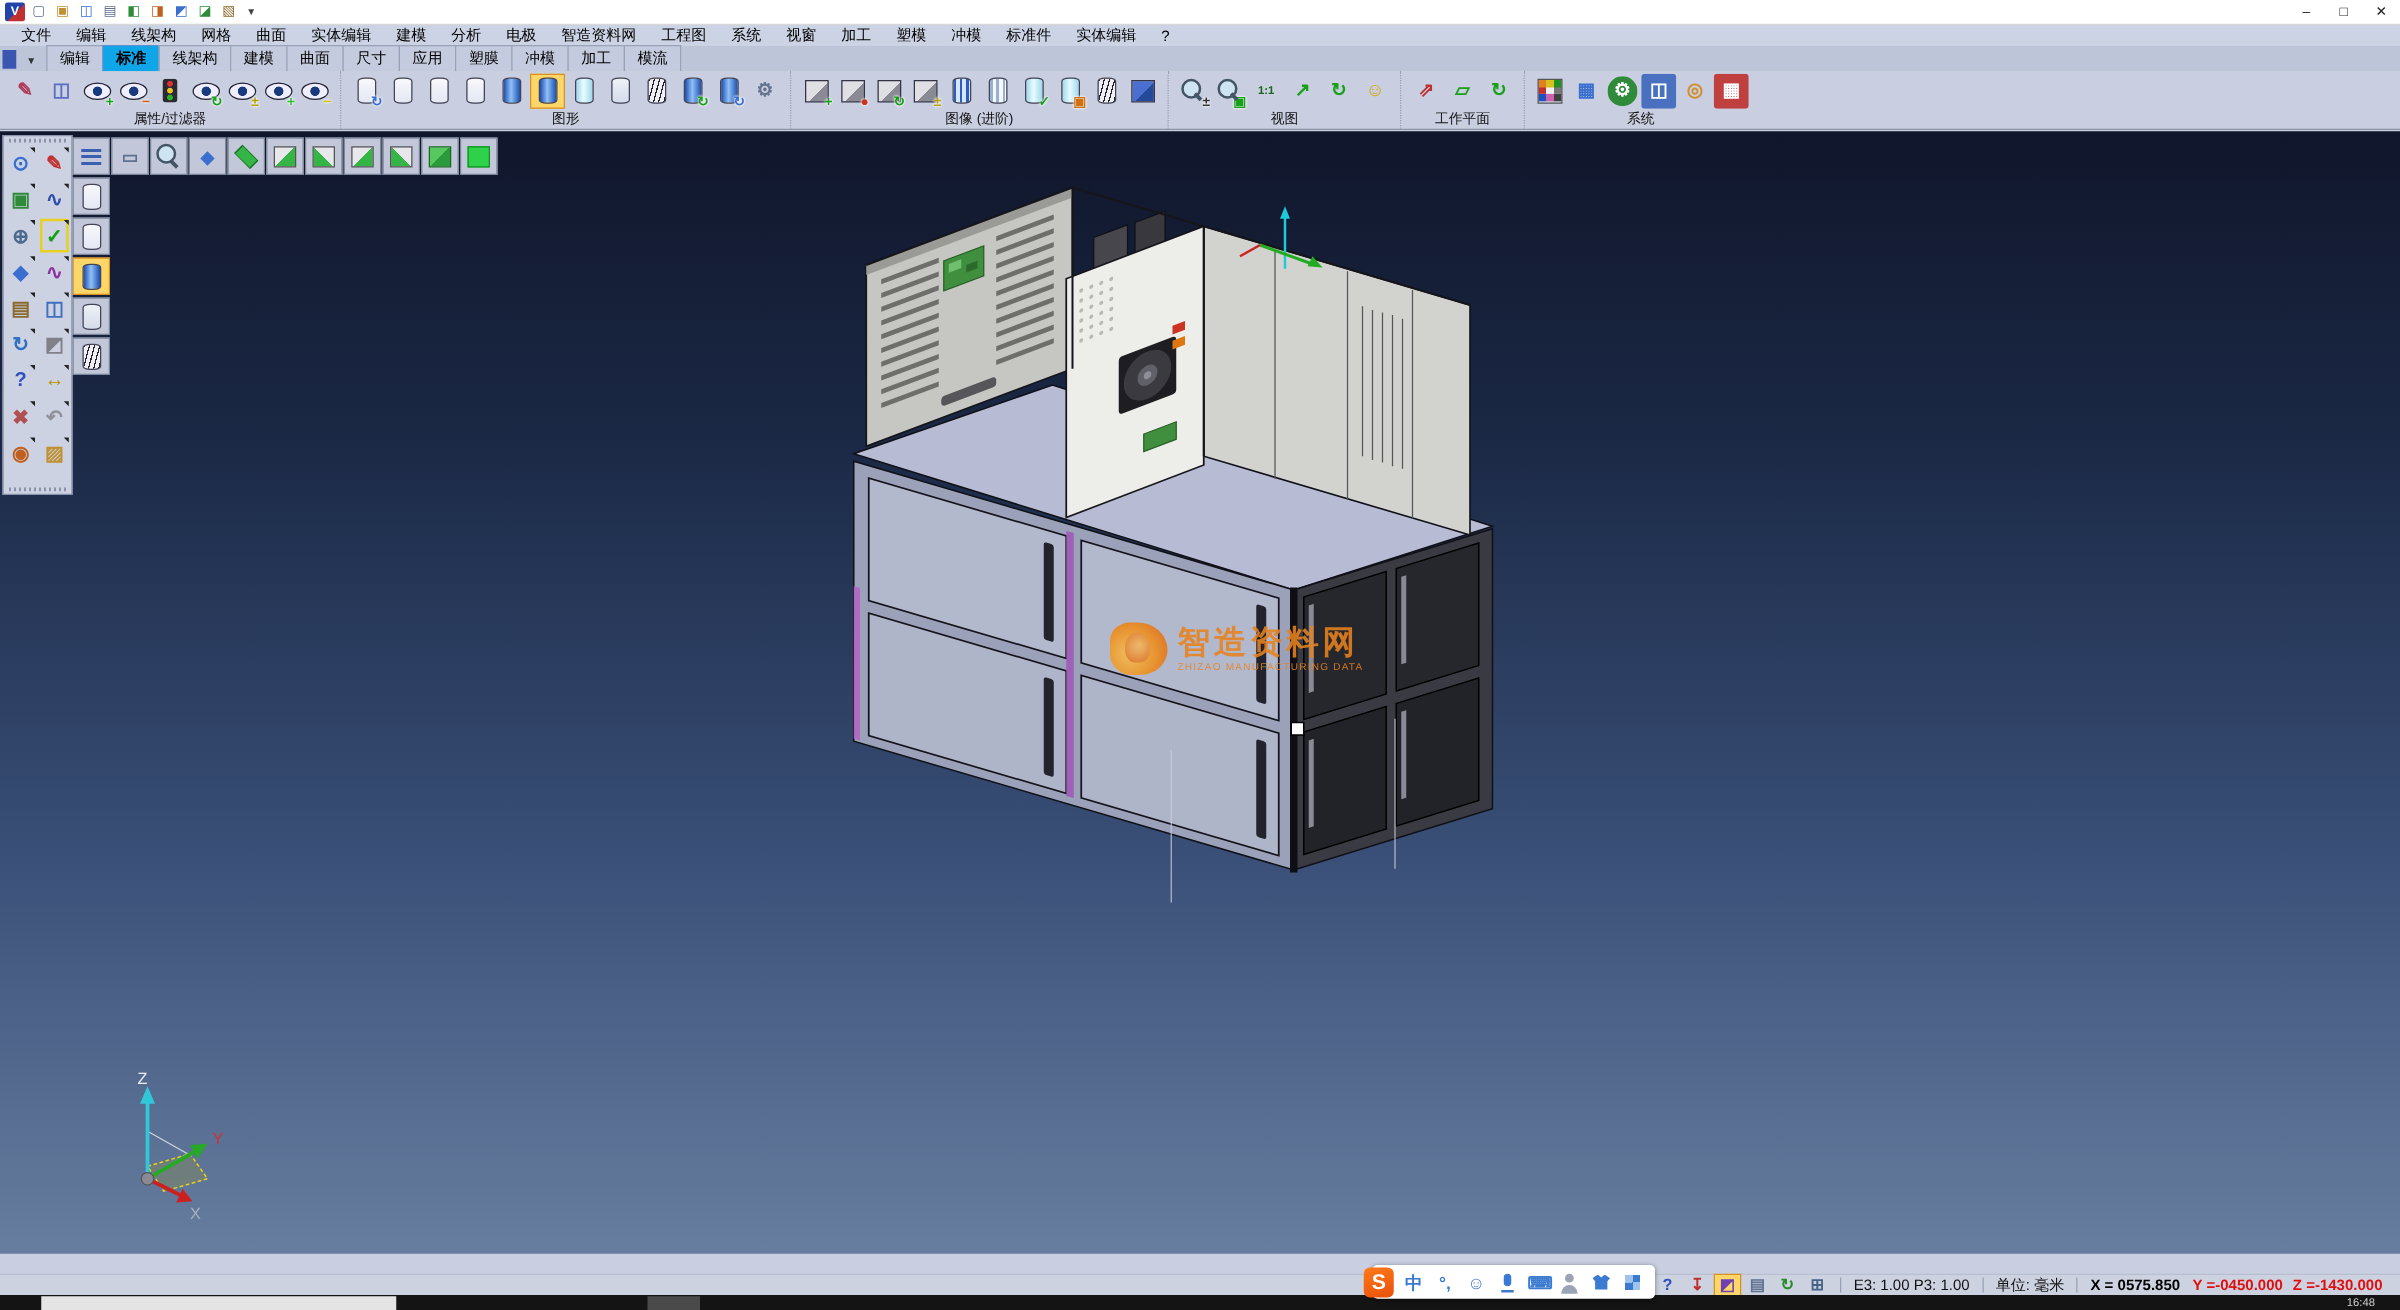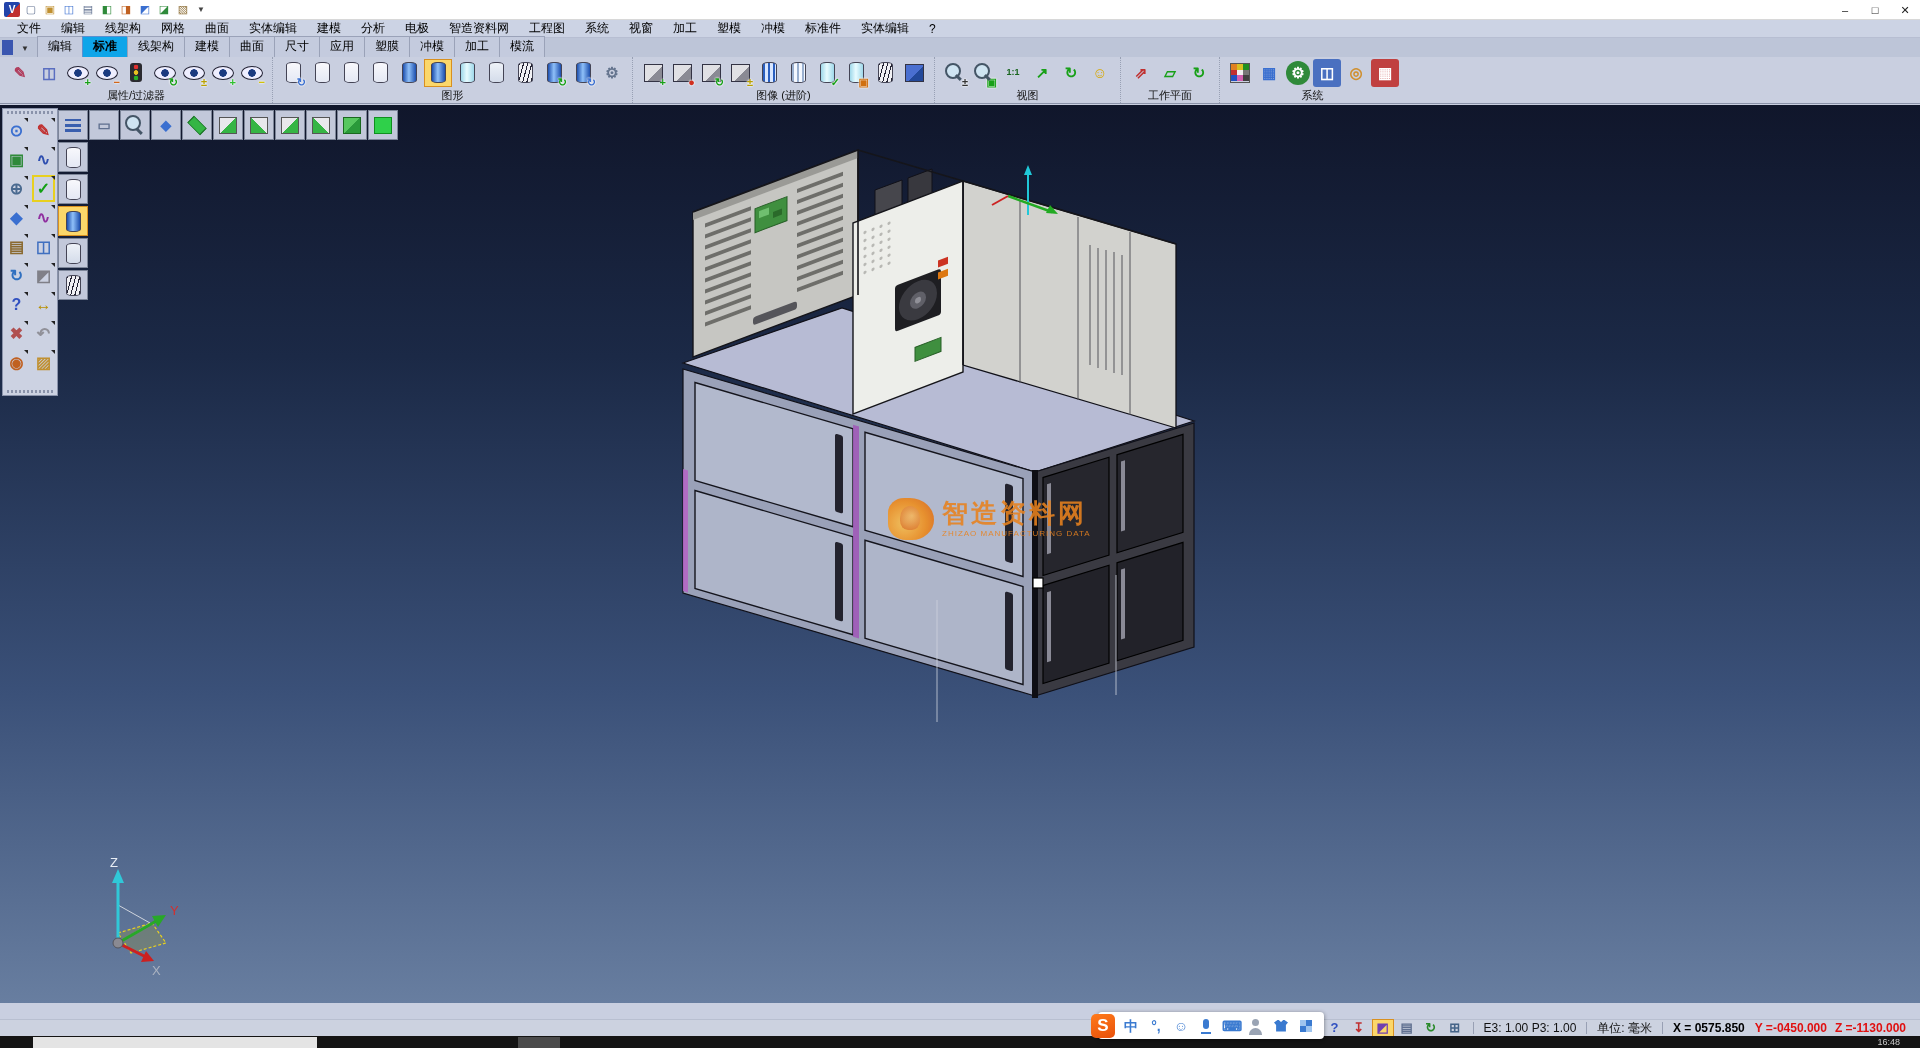--- a/index.html
+++ b/index.html
@@ -626,21 +626,21 @@
         <button class="sicon" style="color: rgb(42, 138, 42);">↻</button>
         <button class="sicon" style="color: rgb(69, 100, 136);">⊞</button>
       </span>
     <span class="ssep"></span>
     <span class="sfield">E3: 1.00 P3: 1.00</span>
     <span class="ssep"></span>
     <span class="sfield">单位: 毫米</span>
     <span class="ssep"></span>
     <span class="sfield coord-x">X = 0575.850</span>
     <span class="coord-yz">Y =-0450.000</span>
-    <span class="coord-yz" style="padding:0 14px 0 8px;">Z =-1130.000</span>
+    <span class="coord-yz" style="padding:0 14px 0 8px;">Z =-1430.000</span>
   </div>
 
   <div class="ime">
     <span class="ime-logo">S</span>
   <button class="ime-btn">中</button>
       <button class="ime-btn">°,</button>
       <button class="ime-btn">☺</button>
       <button class="ime-btn ime-mic"></button>
       <button class="ime-btn">⌨</button>
       <button class="ime-btn ime-person"></button>

